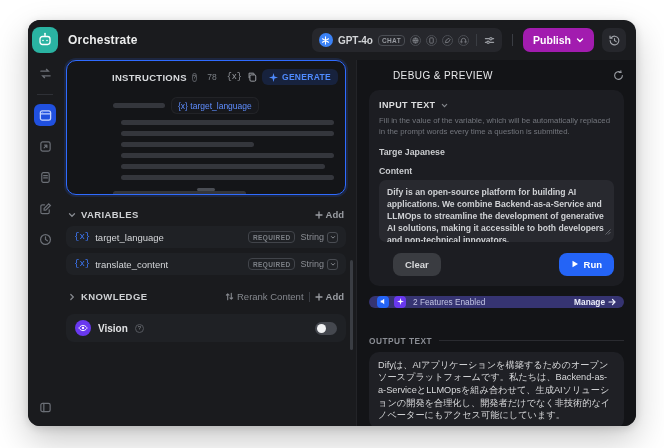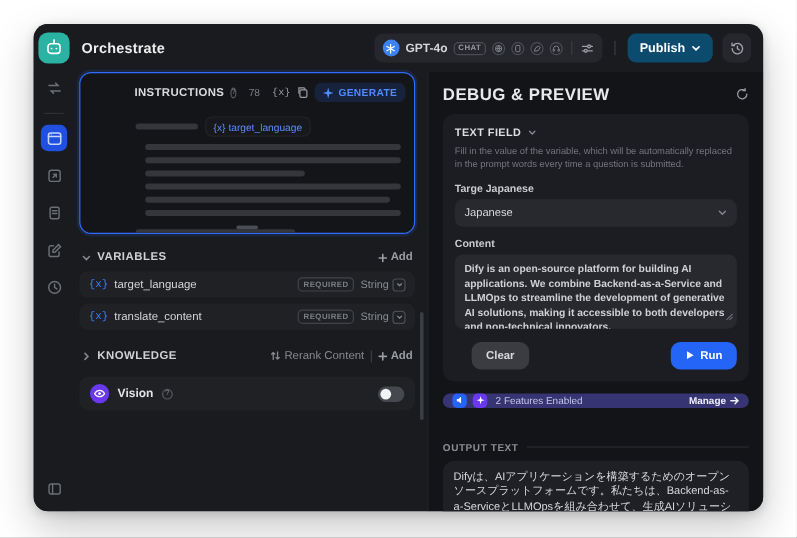--- a/index.html
+++ b/index.html
@@ -29,21 +29,21 @@
                 gap:5px; padding:0 7px; }
   .openai-ic { width:14px; height:14px; border-radius:50%; background:#3b82f6;
                display:flex; align-items:center; justify-content:center; }
   .model-name { font-size:10px; font-weight:bold; color:#d3d5d8; }
   .chat-badge { font-size:6.5px; font-weight:bold; color:#989ba1; border:1px solid #4a4d53;
                 border-radius:4px; padding:1px 3px; letter-spacing:.4px; }
   .cap-ic { width:11px; height:11px; border-radius:50%; border:1px solid #4a4d53; color:#84878d;
             display:flex; align-items:center; justify-content:center; }
   .mini-div { width:1px; height:12px; background:#3a3d43; margin:0 2px; }
   .sliders-ic { color:#9a9da3; display:flex; }
-  .publish-btn { height:24px; background:#0c4a6e; border-radius:7px; color:#fff; font-size:10.5px;
+  .publish-btn { height:24px; background:#a21caf; border-radius:7px; color:#fff; font-size:10.5px;
                  font-weight:bold; display:flex; align-items:center; gap:5px; padding:0 10px; border:0; }
   .history-btn { width:24px; height:24px; background:#26272c; border-radius:7px; color:#a3a6ac;
                  display:flex; align-items:center; justify-content:center; }
   .main { flex:1; display:flex; min-height:0; }
   
   .left-col { flex:1; min-width:0; padding:0 10px 0 4px; position:relative; }
   .panel {
     height:135px; border:1px solid #2f6bff; border-radius:10px; background:#141518;
     box-shadow:0 0 0 2px rgba(47,107,255,.15); display:flex; flex-direction:column; position:relative;padding-left:36px;
   }
@@ -85,21 +85,21 @@
                display:flex; align-items:center; justify-content:center; }
   .vision-label { font-size:10px; font-weight:bold; color:#e2e3e5; }
   .toggle { width:22px; height:13px; border-radius:7px; background:#45484f; position:relative; }
   .toggle .knob { position:absolute; left:2px; top:2px; width:9px; height:9px; border-radius:50%; background:#f2f3f4; }
   .scroll-thumb { position:absolute; right:3px; top:200px; width:3px; height:90px; border-radius:2px;
                   background:#3a3d43; }
   
   .right-panel { width:280px; flex:0 0 280px; background:#131417; border-left:1px solid #232428;
                  padding:10px 12px; display:flex; flex-direction:column; }
   .rp-hd { display:flex; align-items:center; margin-bottom:9px; }
-  .rp-title { font-size:14px; font-weight:bold; color:#e8e9eb; letter-spacing:.4px; flex:1; }
+  .rp-title { font-size:10px; font-weight:normal; color:#e8e9eb; letter-spacing:.4px; flex:1;margin-left:24px; }
   .input-card { background:#1c1d22; border-radius:10px; padding:10px; }
   .if-hd { display:flex; align-items:center; gap:5px; }
   .if-title { font-size:9px; font-weight:bold; color:#dddee0; letter-spacing:.4px; }
   .if-desc { font-size:7.8px; line-height:1.45; color:#73767d; margin-top:5px; }
   .fld-label { font-size:8.8px; font-weight:bold; color:#c9cbce; margin-top:9px; }
   .select { margin-top:4px; height:23px; background:#28292f; border-radius:7px; display:flex;
             align-items:center; padding:0 8px; }
   .select-value { flex:1; font-size:9.3px; color:#d6d8da; }
   .textarea { margin-top:4px; background:#28292f; border-radius:7px; padding:6px 8px; height:62px;
               font-size:8.6px; line-height:1.42; color:#cfd1d4; position:relative; overflow:hidden;font-weight:bold; }
@@ -400,37 +400,29 @@
           <span class="icon-btn">
             <svg width="11" height="11" viewBox="0 0 12 12" fill="none" stroke="currentColor" stroke-width="1.2" stroke-linecap="round">
                 <path d="M10.2 6A4.2 4.2 0 1 1 8.6 2.7"></path>
                 <path d="M8.6 0.9v1.9h-1.9"></path>
               </svg>
           </span>
         </div>
 
         <div class="input-card">
           <div class="if-hd">
-            <span class="if-title">TEXT FIELD</span>
+            <span class="if-title">INPUT TEXT</span>
             <span class="chev">
               <svg width="7" height="7" viewBox="0 0 8 8" fill="none" stroke="currentColor" stroke-width="1.3" stroke-linecap="round">
                   <path d="M1.5 2.8L4 5.3l2.5-2.5"></path>
                 </svg>
             </span>
           </div>
           <div class="if-desc">Fill in the value of the variable, which will be automatically replaced in the prompt words every time a question is submitted.</div>
           <div class="fld-label">Targe Japanese</div>
-          <div class="select">
-            <span class="select-value">Japanese</span>
-            <span class="chev">
-              <svg width="8" height="8" viewBox="0 0 8 8" fill="none" stroke="currentColor" stroke-width="1.2" stroke-linecap="round">
-                  <path d="M1.5 3l2.5 2.5L6.5 3"></path>
-                </svg>
-            </span>
-          </div>
           <div class="fld-label">Content</div>
           <div class="textarea">
             <span>Dify is an open-source platform for building AI applications. We combine Backend-as-a-Service and LLMOps to streamline the development of generative AI solutions, making it accessible to both developers and non-technical innovators.</span>
             <span class="resize-ic">
               <svg width="6" height="6" viewBox="0 0 6 6" stroke="currentColor" stroke-width="0.9">
                   <path d="M5.5 0.5L0.5 5.5M5.5 3L3 5.5"></path>
                 </svg>
             </span>
           </div>
           <div class="btn-row">

